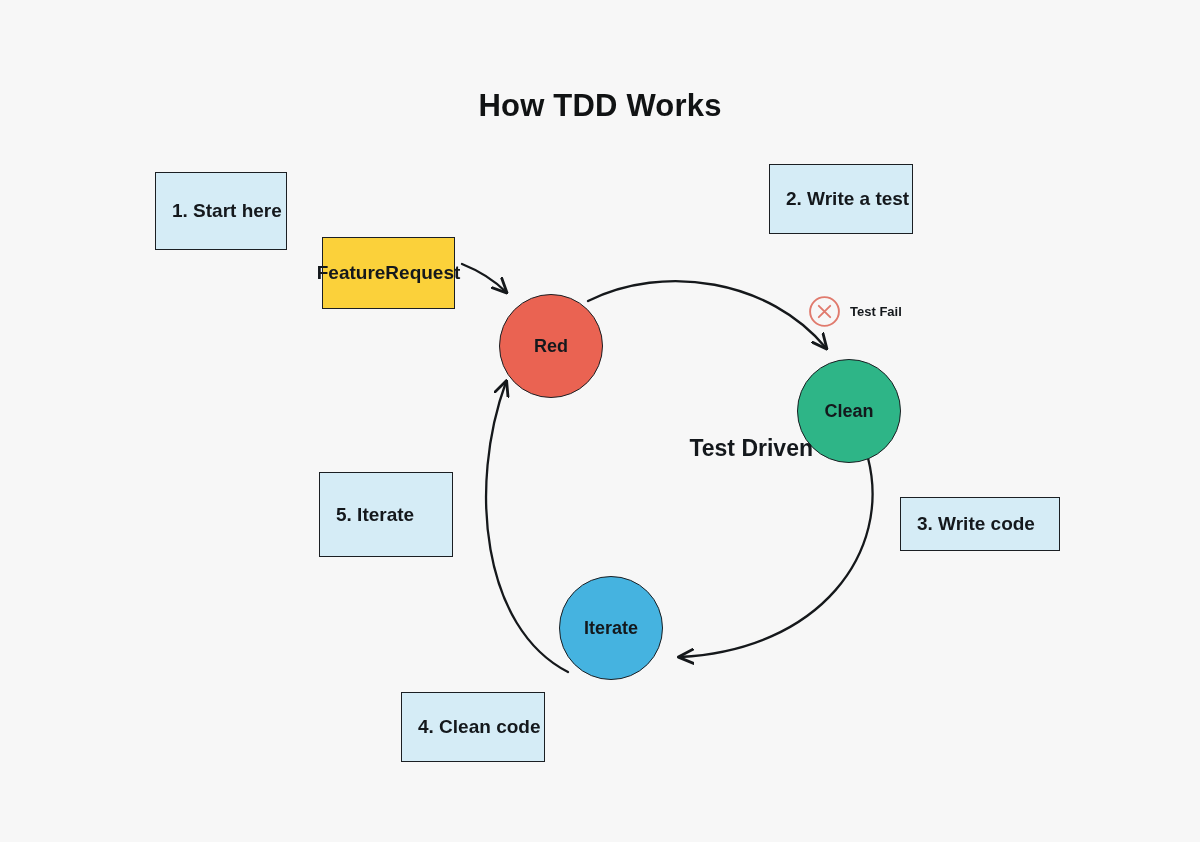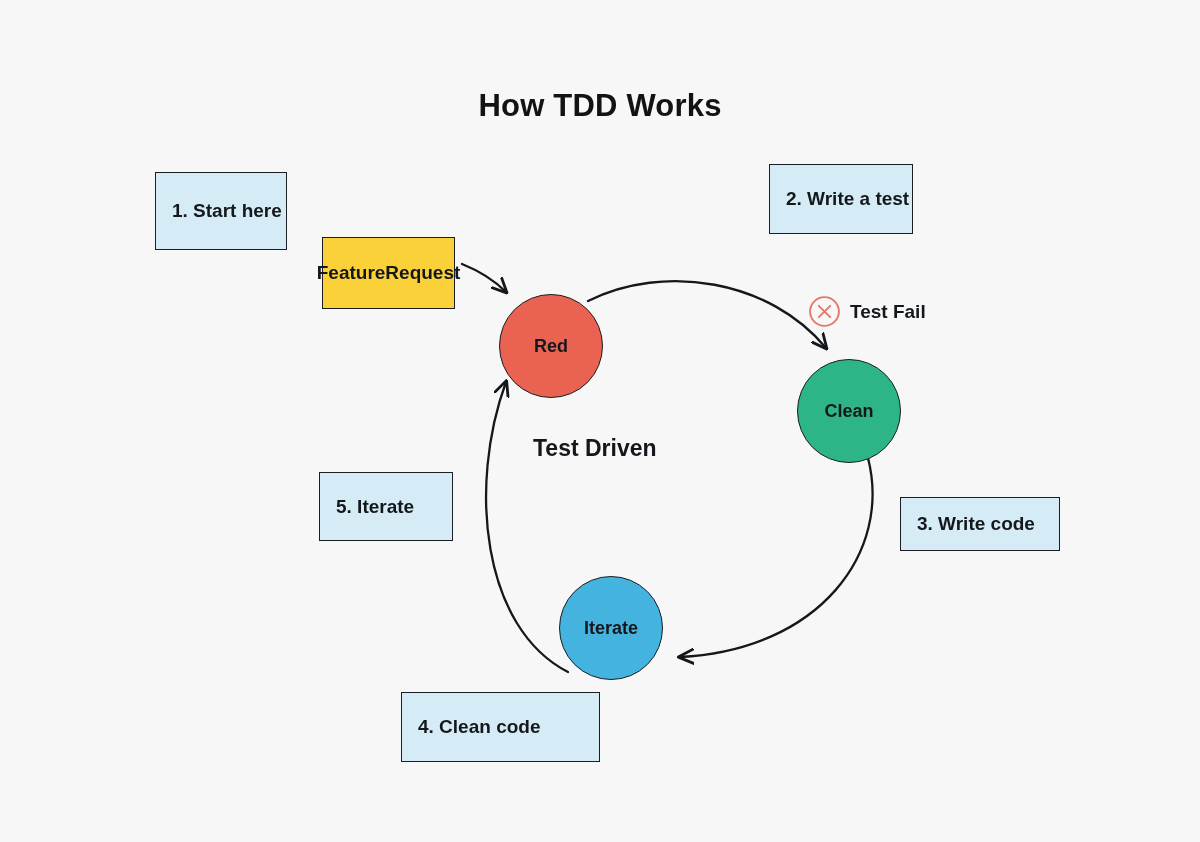--- a/index.html
+++ b/index.html
@@ -83,37 +83,37 @@
     align-items: center;
     justify-content: center;
     font-size: 18px;
     font-weight: bold;
     color: #14181c;
   }
 
   
   .center-caption {
     position: absolute;
-    text-align: left;
+    text-align: right;
     font-size: 23px;
     font-weight: bold;
     color: #14181c;
     line-height: 1.35;
     width: 280px;
   }
 
   
   .status-marker {
     position: absolute;
     display: flex;
     align-items: center;
     gap: 9px;
   }
   .status-marker .status-label {
-    font-size: 19px;
+    font-size: 13px;
     font-weight: bold;
     color: #14181c;
     white-space: nowrap;
     text-align: right;
   }
   .status-icon {
     flex: 0 0 auto;
     display: block;
   }
 </style>
@@ -145,25 +145,25 @@
   </div>
 
   <div class="step-box" style="left:769px; top:164px; width:144px; height:70px;">
     <span>2. Write a test</span>
   </div>
 
   <div class="step-box" style="left:900px; top:497px; width:160px; height:54px;">
     <span>3. Write code</span>
   </div>
 
-  <div class="step-box" style="left:401px; top:692px; width:199px; height:70px;">
+  <div class="step-box" style="left:401px; top:692px; width:144px; height:70px;">
     <span>4. Clean code</span>
   </div>
 
-  <div class="step-box" style="left:319px; top:472px; width:134px; height:69px;">
+  <div class="step-box" style="left:319px; top:472px; width:134px; height:85px;">
     <span>5. Iterate</span>
   </div>
 
   <div class="feature-box" style="left:322px; top:237px; width:133px; height:72px;">
     <span>Feature</span>
     <span>Request</span>
   </div>
 
   <div class="node-circle" style="left:499px; top:294px; width:104px; height:104px; background:#ea6352;">
     <span>Red</span>

